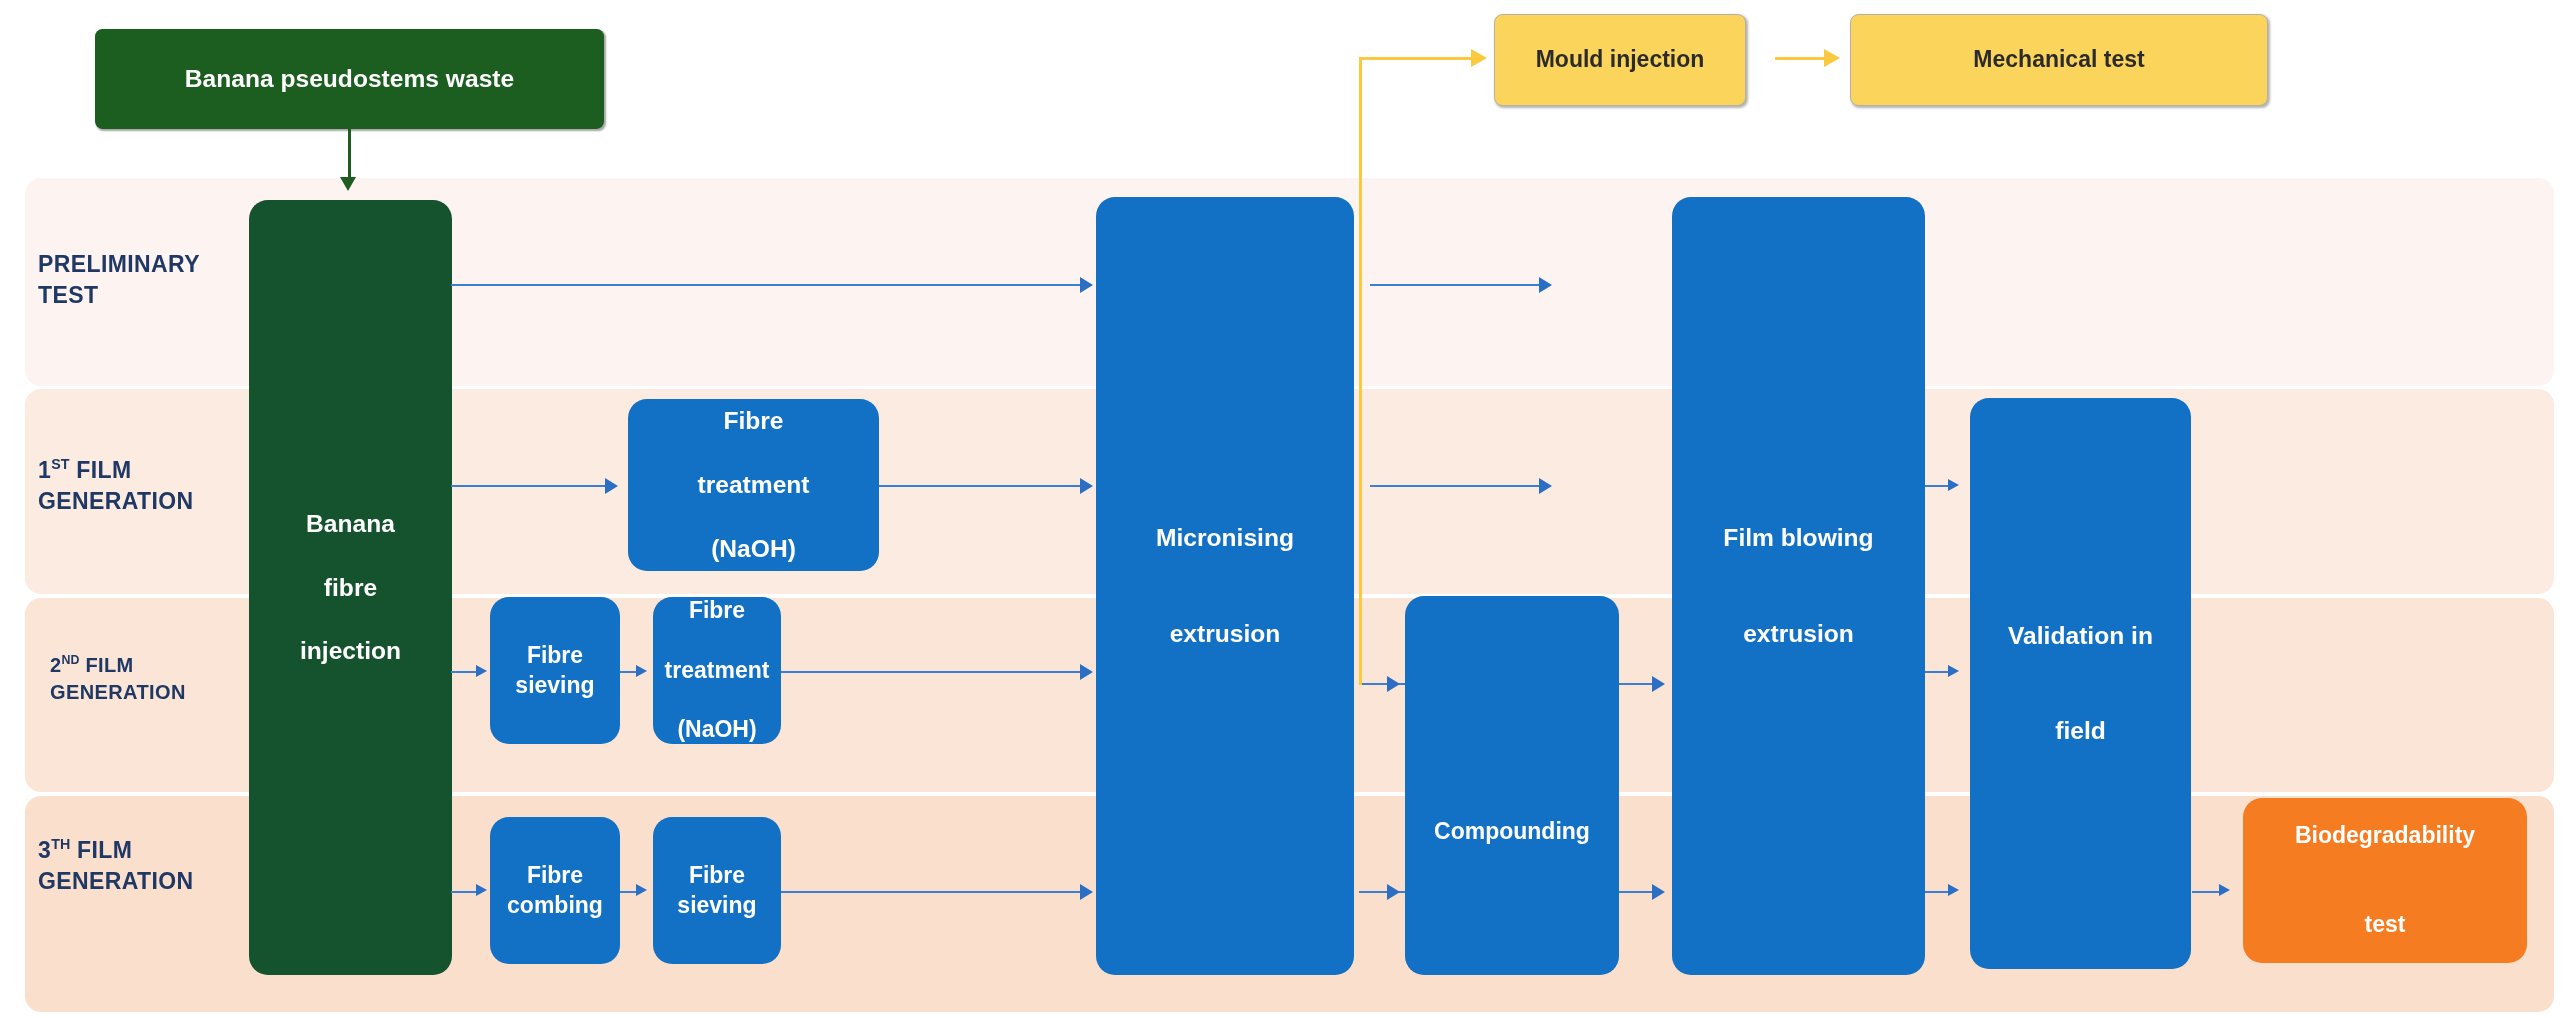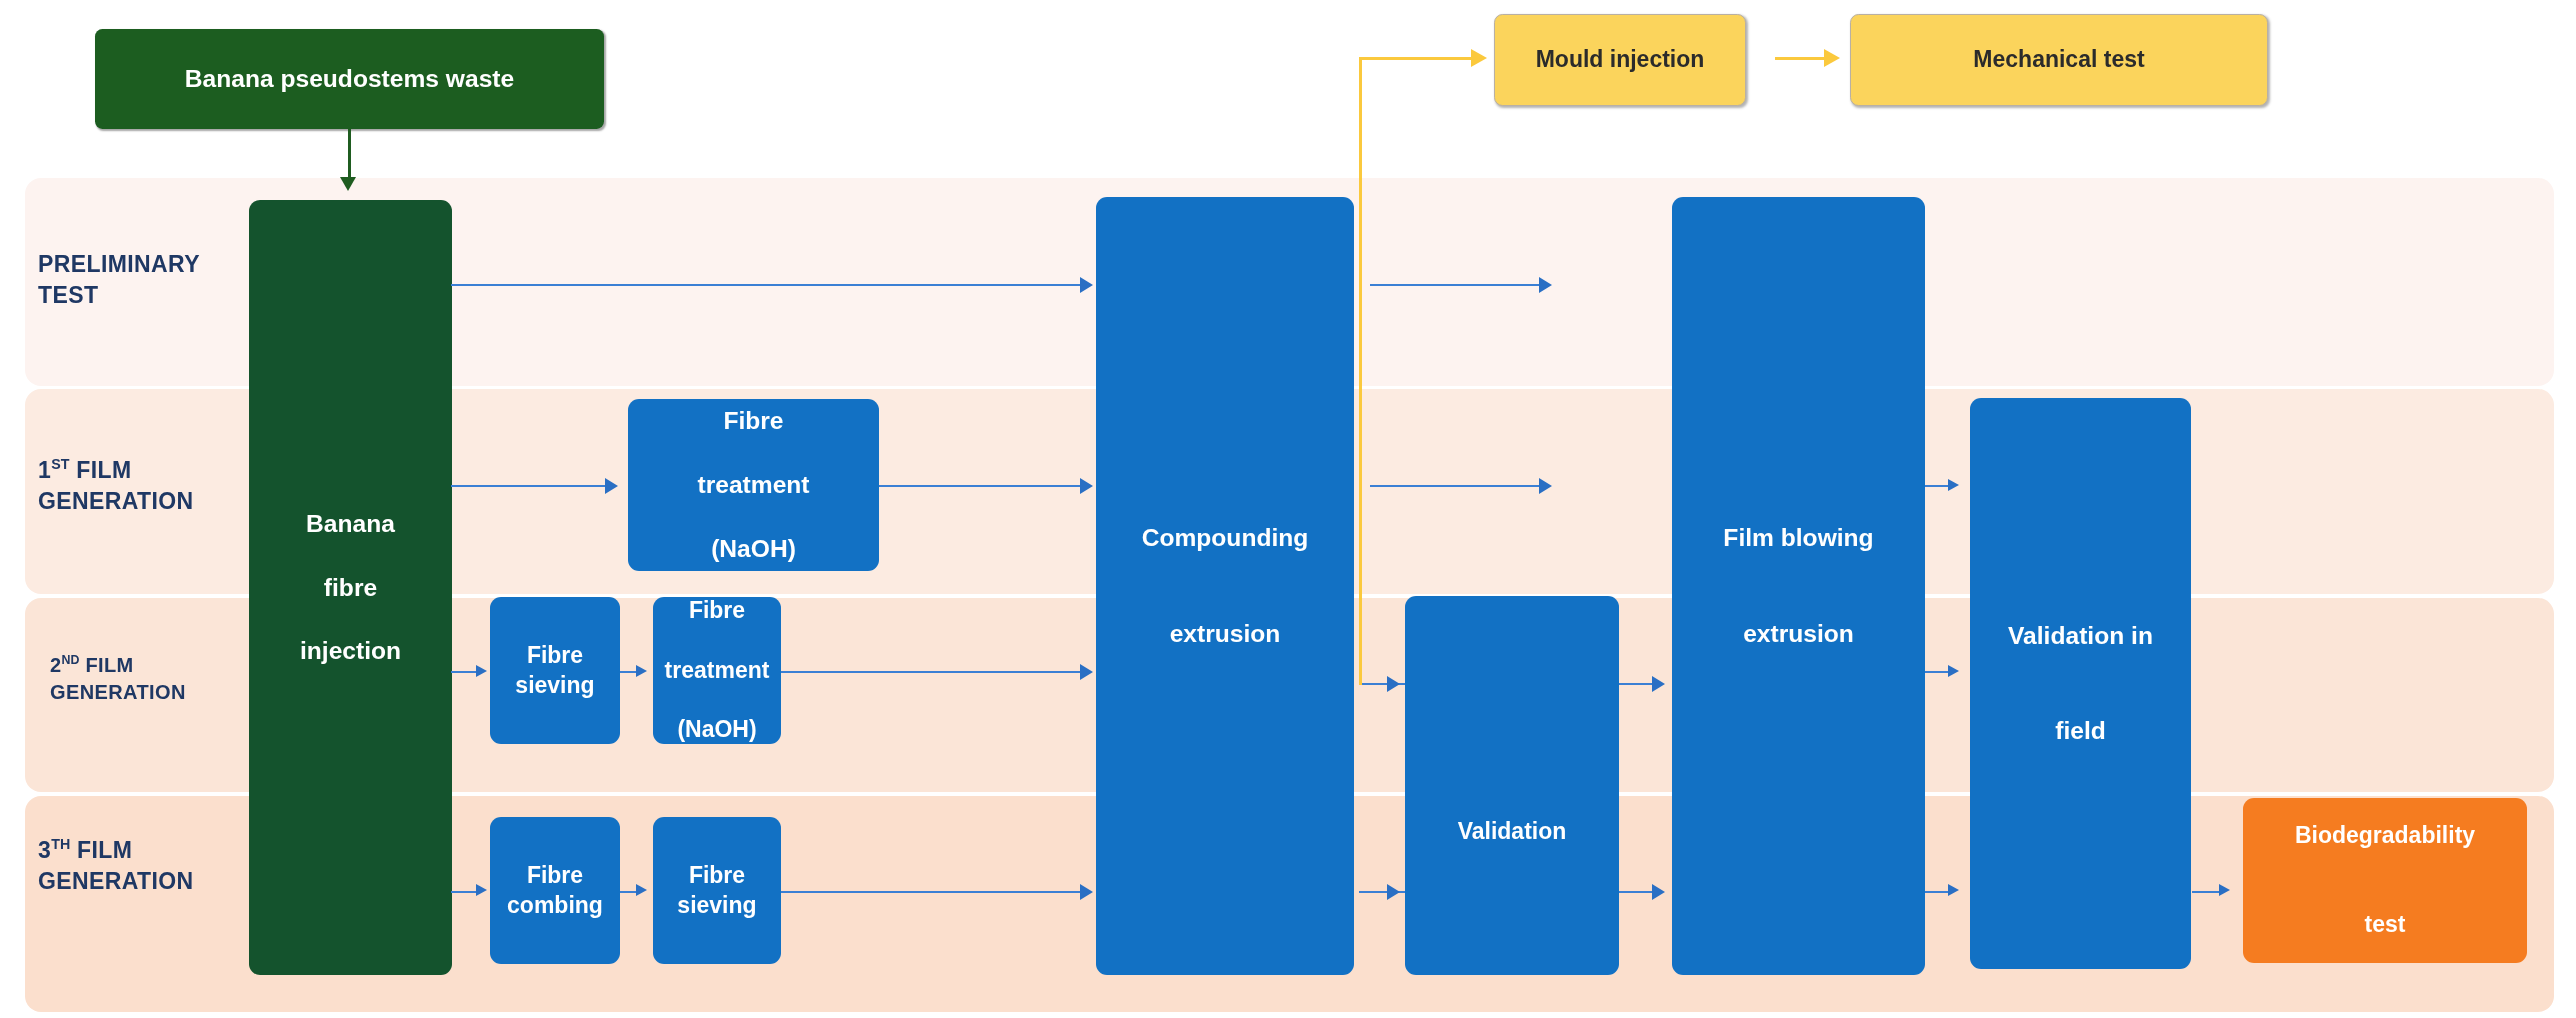--- a/index.html
+++ b/index.html
@@ -3,21 +3,21 @@
 <meta charset="utf-8">
 <style>
   html,body{margin:0;padding:0;background:#ffffff;}
   body{font-family:"Liberation Sans",sans-serif;}
   #canvas{position:relative;width:2576px;height:1019px;background:#ffffff;overflow:hidden;}
 
   
   .band{position:absolute;border-radius:16px;}
 
   
-  .node{position:absolute;border-radius:11px;display:flex;align-items:center;justify-content:center;
+  .node{position:absolute;border-radius:19px;display:flex;align-items:center;justify-content:center;
         text-align:center;color:#ffffff;font-weight:bold;line-height:1.30;box-sizing:border-box;padding:3.7px 6.1px;}
   .node span{display:block;width:100%;}
 
   .green{background:#14532d;}
   .green-top{background:#1c5d20;border-radius:7.4px;box-shadow:1.2px 1.2px 1.8px rgba(0,0,0,.35);justify-content:center;}
   .blue{background:#1271c4;}
   .orange{background:#f57c20;}
   .yellow{background:#fbd45c;color:#2b2b2b;border:0.6px solid #b9b0a4;border-radius:8.6px;
           box-shadow:1.8px 1.8px 2.5px rgba(0,0,0,.30);}
 
@@ -124,21 +124,21 @@
     </span>
   </div>
 
   <div class="hline" style="left:781px;top:671px;width:301px;"></div>
   <div class="arrow right" style="left:1080px;top:664px;"></div>
 
   <div class="hline" style="left:1359px;top:683px;width:46px;"></div>
   <div class="arrow right" style="left:1387px;top:676px;"></div>
 
   <div class="node blue" style="left:1405px;top:596px;width:214px;height:379px;font-size:23px;">
-    <span style="margin-top:92px;">Validation</span>
+    <span style="margin-top:92px;">Compounding</span>
   </div>
 
   <div class="hline" style="left:1619px;top:683px;width:37px;"></div>
   <div class="arrow right" style="left:1652px;top:676px;"></div>
 
   <div class="hline" style="left:451px;top:891px;width:28px;"></div>
   <div class="arrow right small" style="left:476px;top:884px;"></div>
 
   <div class="node blue" style="left:490px;top:817px;width:130px;height:147px;font-size:23px;">
     <span>Fibre combing</span>
@@ -155,21 +155,21 @@
   <div class="arrow right" style="left:1080px;top:884px;"></div>
 
   <div class="hline" style="left:1359px;top:891px;width:46px;"></div>
   <div class="arrow right" style="left:1387px;top:884px;"></div>
 
   <div class="hline" style="left:1619px;top:891px;width:37px;"></div>
   <div class="arrow right" style="left:1652px;top:884px;"></div>
 
   <div class="node blue" style="left:1096px;top:197px;width:258px;height:778px;font-size:24.6px;">
     <span>
-      <span>Compounding</span><br><br>
+      <span>Micronising</span><br><br>
       <span>extrusion</span>
     </span>
   </div>
 
   <div class="yline-v" style="left:1359px;top:57px;height:628px;"></div>
   <div class="yline-h" style="left:1359px;top:57px;width:117px;"></div>
   <div class="arrow right ylw" style="left:1471px;top:49px;"></div>
 
   <div class="node yellow" style="left:1494px;top:13.5px;width:252px;height:92px;font-size:23px;">
     <span>Mould injection</span>

